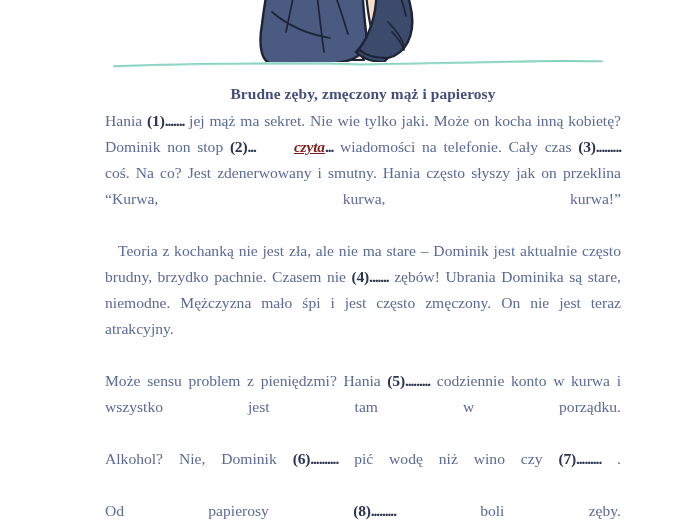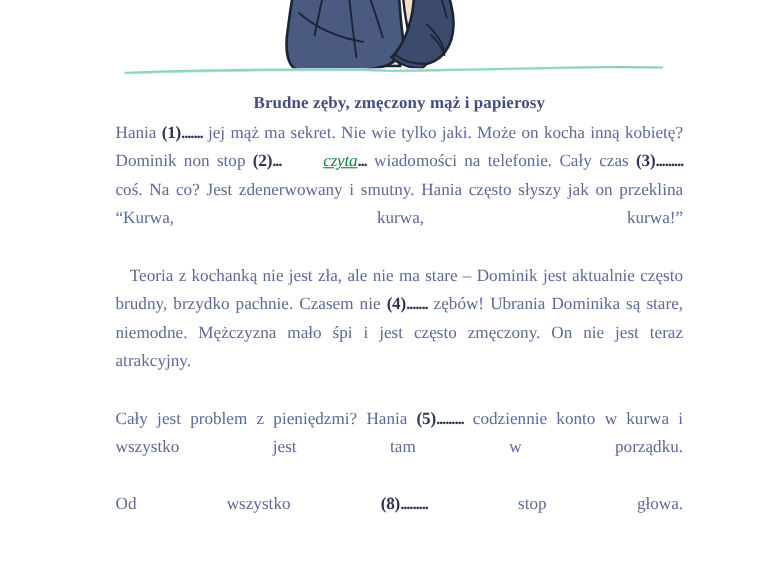--- a/index.html
+++ b/index.html
@@ -95,24 +95,24 @@
   .blank {
     font-weight: bold;
     color: #2d3552;
     letter-spacing: -0.2px;
   }
   .blank .dots {
     font-weight: bold;
     letter-spacing: -1.1px;
   }
   .answer {
-    font-weight: normal;
+    font-weight: bold;
     font-style: italic;
     text-decoration: underline;
-    color: #15803d;
+    color: #7f1d1d;
     margin-left: 38px;
   }
 </style>
 </head>
 <body>
 
 <div class="page">
 
   <div class="illustration">
     <svg width="230" height="200" viewBox="0 0 230 200" xmlns="http://www.w3.org/2000/svg">
@@ -155,18 +155,19 @@
       <path d="M6 9.8 C70 7.6 150 6.9 216 7.2 C232 7.3 240 8.2 252 8.0
                C310 7.0 370 5.4 424 4.9" fill="none" stroke="#9fdccd" stroke-width="1.2" stroke-linecap="round" opacity="0.8"></path>
     </svg>
   </div>
 
   <div class="article">
     <div class="title">Brudne zęby, zmęczony mąż i papierosy</div>
     <div id="paras">
         <p class="para"><span>Hania </span><span class="blank"><span>(1)</span><span class="dots">.......</span></span><span> jej mąż ma sekret. Nie wie tylko jaki. Może on kocha inną kobietę? Dominik non stop </span><span class="blank"><span>(2)</span><span class="dots">...</span><span class="answer">czyta</span><span class="dots">...</span></span><span> wiadomości na telefonie. Cały czas </span><span class="blank"><span>(3)</span><span class="dots">.........</span></span><span> coś. Na co? Jest zdenerwowany i smutny. Hania często słyszy jak on przeklina “Kurwa, kurwa, kurwa!”</span></p>
         <p class="para"><span class="indent">&nbsp;</span><span>Teoria z kochanką nie jest zła, ale nie ma stare – Dominik jest aktualnie często brudny, brzydko pachnie. Czasem nie </span><span class="blank"><span>(4)</span><span class="dots">.......</span></span><span> zębów! Ubrania Dominika są stare, niemodne. Mężczyzna mało śpi i jest często zmęczony. On nie jest teraz atrakcyjny.</span></p>
-        <p class="para"><span>Cały jest problem z pieniędzmi? Hania </span><span class="blank"><span>(5)</span><span class="dots">.........</span></span><span> codziennie konto w kurwa i wszystko jest tam w porządku.</span></p>
-        <p class="para"><span>Od wszystko </span><span class="blank"><span>(8)</span><span class="dots">.........</span></span><span> stop głowa.</span></p>
+        <p class="para"><span>Może sensu problem z pieniędzmi? Hania </span><span class="blank"><span>(5)</span><span class="dots">.........</span></span><span> codziennie konto w kurwa i wszystko jest tam w porządku.</span></p>
+        <p class="para"><span>Alkohol? Nie, Dominik </span><span class="blank"><span>(6)</span><span class="dots">..........</span></span><span> pić wodę niż wino czy </span><span class="blank"><span>(7)</span><span class="dots">.........</span></span><span> .</span></p>
+        <p class="para"><span>Od papierosy </span><span class="blank"><span>(8)</span><span class="dots">.........</span></span><span> boli zęby.</span></p>
       </div>
   </div>
 
 </div>
 
 </body></html>

